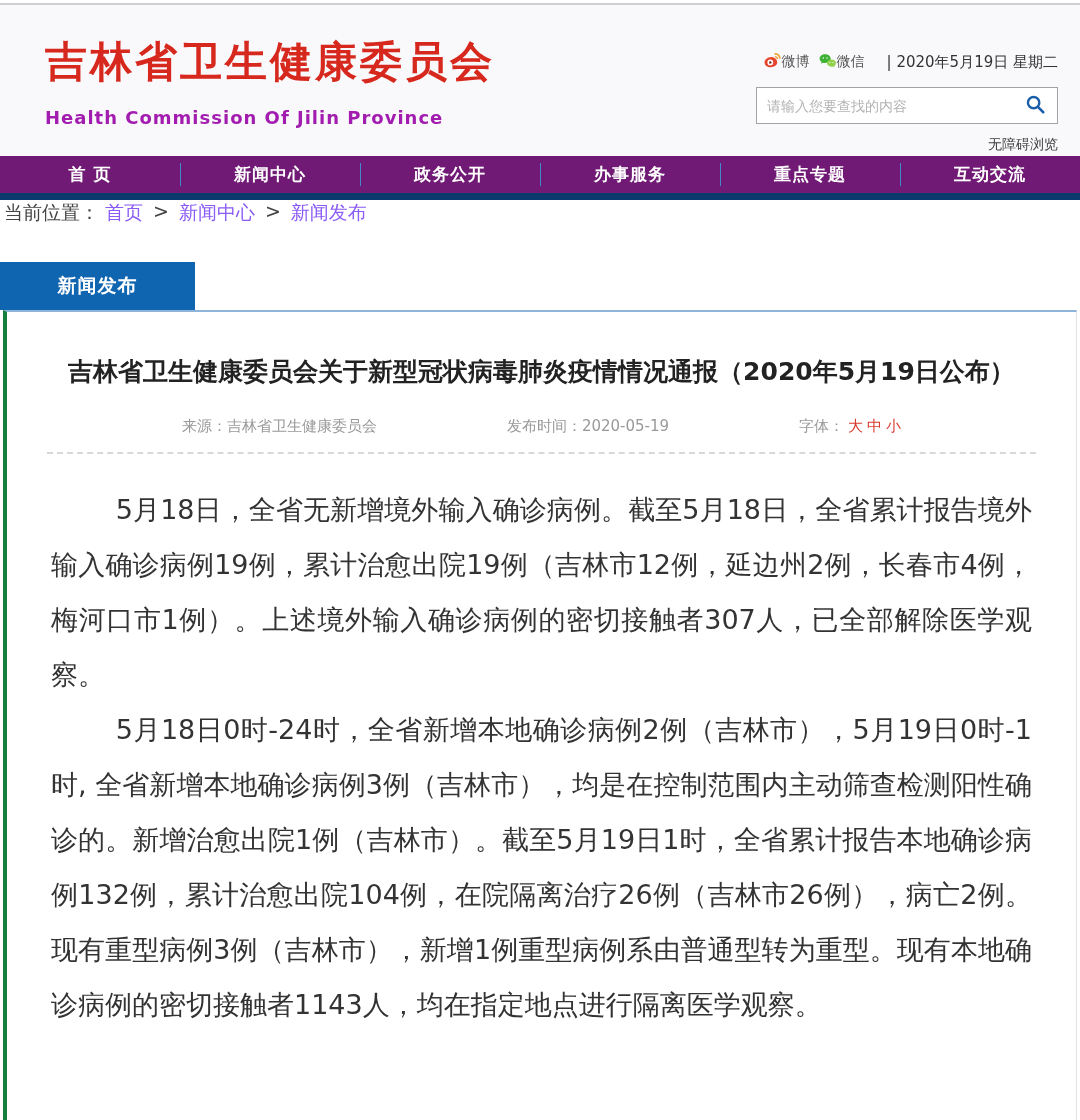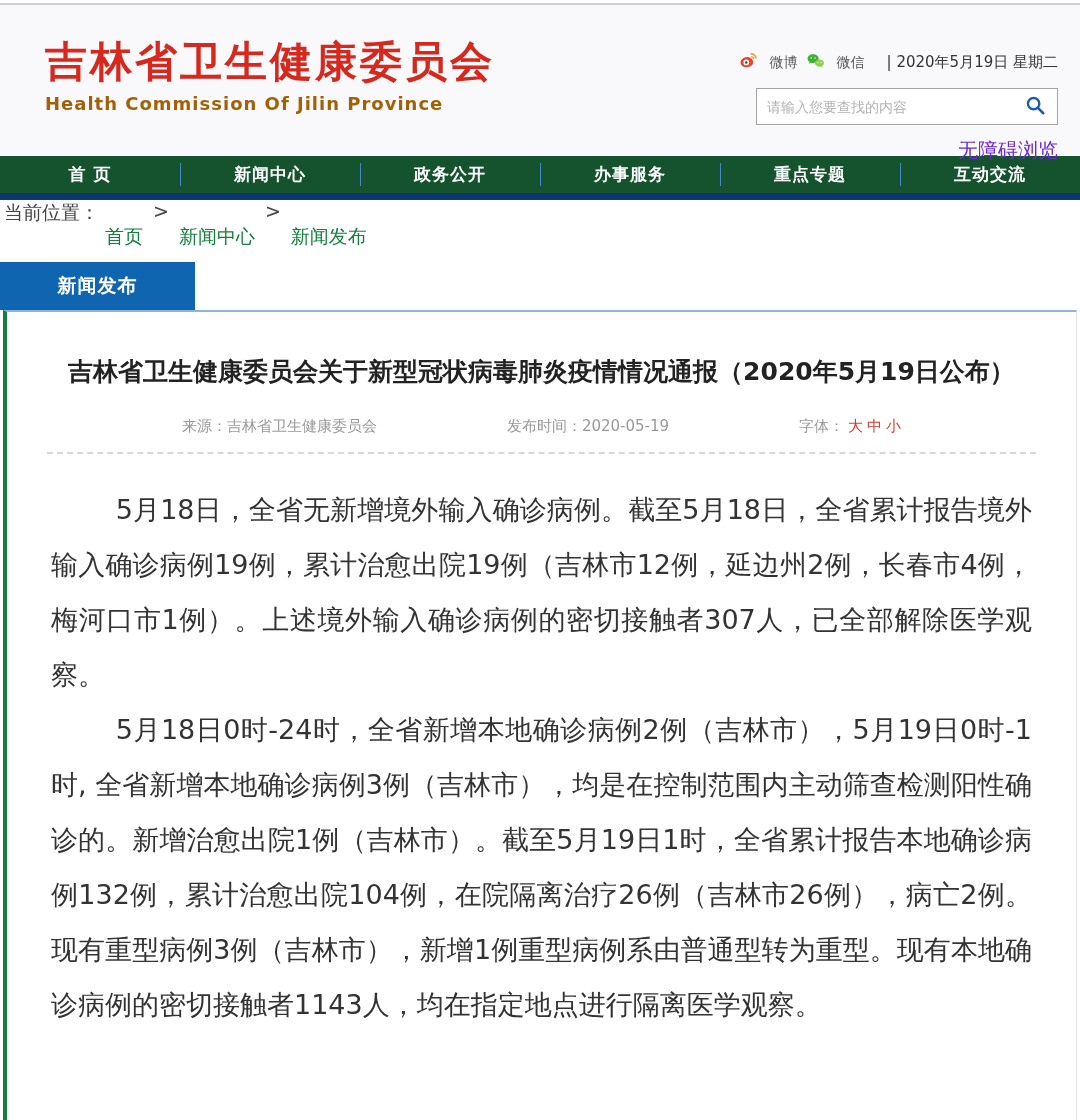--- a/index.html
+++ b/index.html
@@ -6,51 +6,51 @@
   html, body { width: 1080px; height: 1120px; overflow: hidden; background: #ffffff;
     font-family: "DejaVu Sans", "Liberation Sans", sans-serif; }
 
   
   .top-line { height: 5px; background: #ffffff; border-bottom: 2px solid #cfcfd3; }
 
   
   .header { position: relative; height: 151px; background: #f9f9fb; }
   .logo { position: absolute; left: 45px; top: 32px; }
   .logo-title { color: #d7281e; font-size: 42px; font-weight: bold; letter-spacing: 3px; line-height: 1.2; }
-  .logo-sub { color: #a16207; font-size: 18px; font-weight: bold; letter-spacing: 1px; margin-top: 6px; }
+  .logo-sub { color: #a21caf; font-size: 18px; font-weight: bold; letter-spacing: 1px; margin-top: 20px; }
 
   .header-right { position: absolute; right: 22px; top: 46px; width: 320px; }
   .social-row { display: flex; justify-content: flex-end; align-items: center; gap: 8px;
     font-size: 14px; color: #555; }
-  .social-item { display: flex; align-items: center; gap: 12px; cursor: pointer; font-family: Liberation Serif, serif; }
+  .social-item { display: flex; align-items: center; gap: 0; cursor: pointer; }
   .social-item svg { width: 19px; height: 19px; }
   .date-text { color: #333; font-size: 15px; margin-left: 14px; }
 
   .search-row { margin-top: 14px; display: flex; width: 302px; height: 37px;
     border: 1px solid #a3a3a3; background: #ffffff; float: right; }
   .search-input { flex: 1; border: none; outline: none; padding: 0 10px; font-size: 14px; color: #333;
     font-family: "DejaVu Sans", "Liberation Sans", sans-serif; }
   .search-input::placeholder { color: #b3b3b3; }
   .search-btn { width: 44px; border: none; background: #ffffff; cursor: pointer;
     display: flex; align-items: center; justify-content: center; }
   .search-btn svg { width: 22px; height: 22px; }
 
-  .a11y-row { clear: both; float: right; margin-top: 12px; font-size: 20px; color: #6d28d9; cursor: pointer; }
+  .a11y-row { clear: both; float: right; margin-top: 12px; font-size: 14px; color: #404040; cursor: pointer; }
 
   
-  .nav { height: 44px; background: #14532d; display: flex; border-bottom: 7px solid #0a3a6d; }
+  .nav { height: 44px; background: #701a75; display: flex; border-bottom: 7px solid #0a3a6d; }
   .nav-item { flex: 1; display: flex; align-items: center; justify-content: center;
     color: #ffffff; font-size: 17px; font-weight: bold; cursor: pointer; position: relative; letter-spacing: 1px; }
   .nav-item + .nav-item::before { content: ""; position: absolute; left: 0; top: 7px; bottom: 7px;
     width: 1px; background: #4488cc; }
 
   
   .breadcrumb { height: 62px; display: flex; padding-left: 4px;
     font-size: 19px; color: #444; background: #ffffff; }
-  .breadcrumb a { color: #15803d; text-decoration: none; cursor: pointer; margin-top: 24px; }
+  .breadcrumb a { color: #8b5cf6; text-decoration: none; cursor: pointer; }
   .crumb-sep { margin: 0 10px; color: #444; }
   .crumb-prefix { margin-right: 6px; }
 
   
   .section-tab { width: 195px; height: 48px; background: #1065b0; color: #ffffff;
     display: flex; align-items: center; justify-content: center; font-size: 19px; font-weight: bold;
     letter-spacing: 1px; cursor: pointer; }
 
   
   .content-box { margin: 0 3px; border-top: 2px solid #8fb4d9; border-left: 4px solid #15803d;

